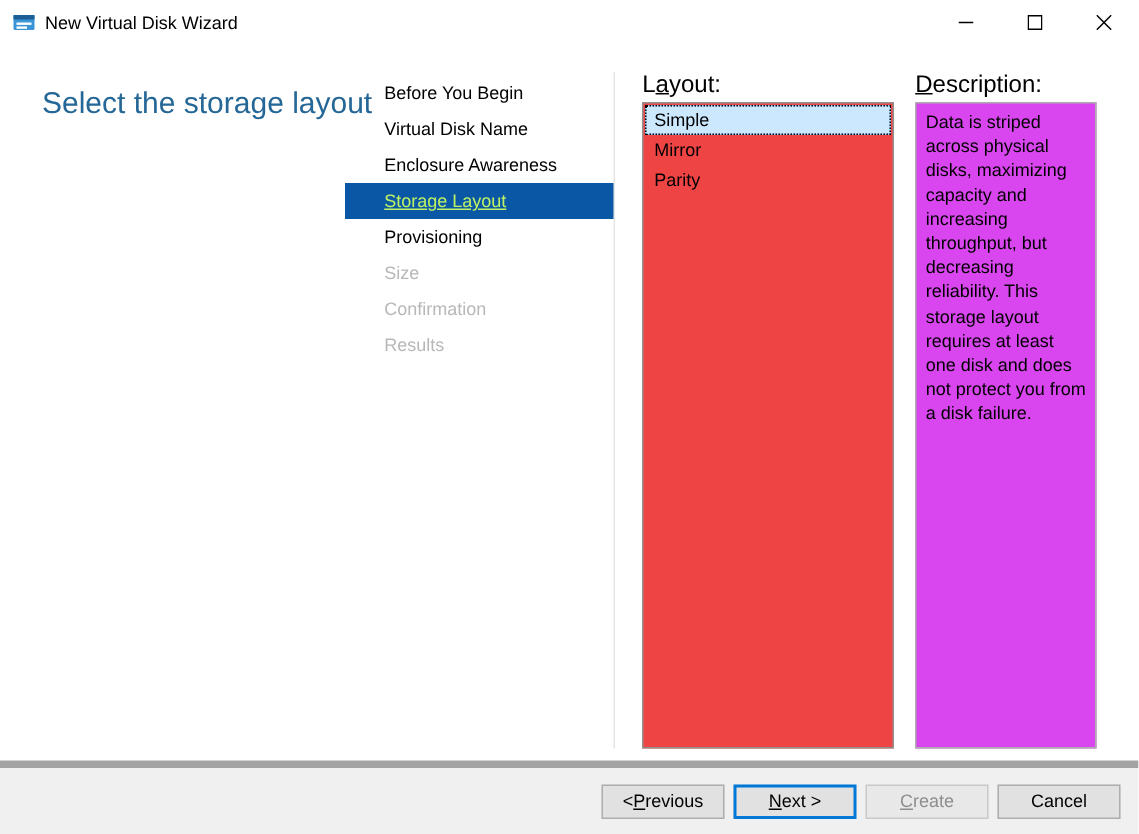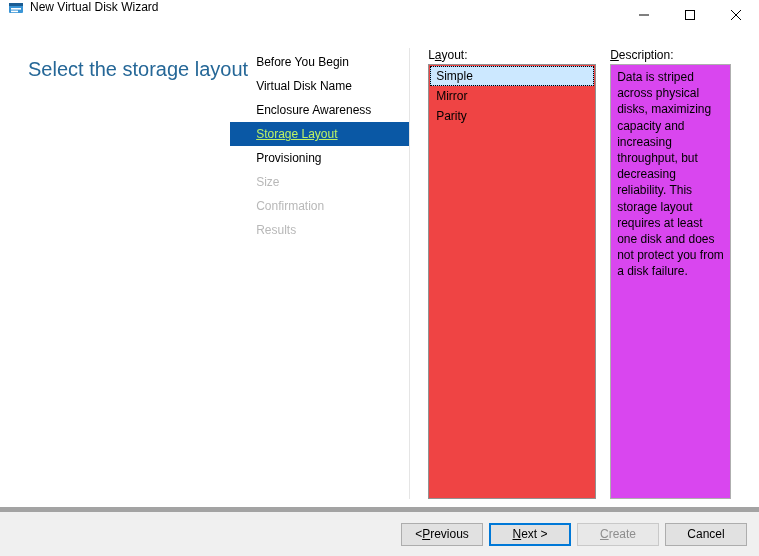--- a/index.html
+++ b/index.html
@@ -12,21 +12,21 @@
     width: 759px;
     height: 556px;
     overflow: hidden;
     display: flex;
     flex-direction: column;
   }
   
   .titlebar {
     height: 30px;
     display: flex;
-    align-items: flex-start;
+    align-items: center;
     padding: 0 0 0 8px;
     background: #fff;
   }
   .app-icon {
     width: 16px; height: 16px;
     margin-right: 6px;
     display: inline-block;
   }
   .app-icon svg { display:block; }
   .titlebar-text {
@@ -96,21 +96,21 @@
     min-width: 0;
   }
   .column {
     display: flex;
     flex-direction: column;
     min-width: 0;
   }
   .col-layout { flex: 0 0 168px; }
   .col-desc { flex: 1; }
   .col-label {
-    font-size: 12px;
+    font-size: 16px;
     margin-bottom: 2px;
   }
   .col-label .u { text-decoration: underline; }
   .listbox {
     flex: 1;
     border: 1px solid #919191;
     background: #ef4444;
     overflow: auto;
     padding: 1px;
   }

